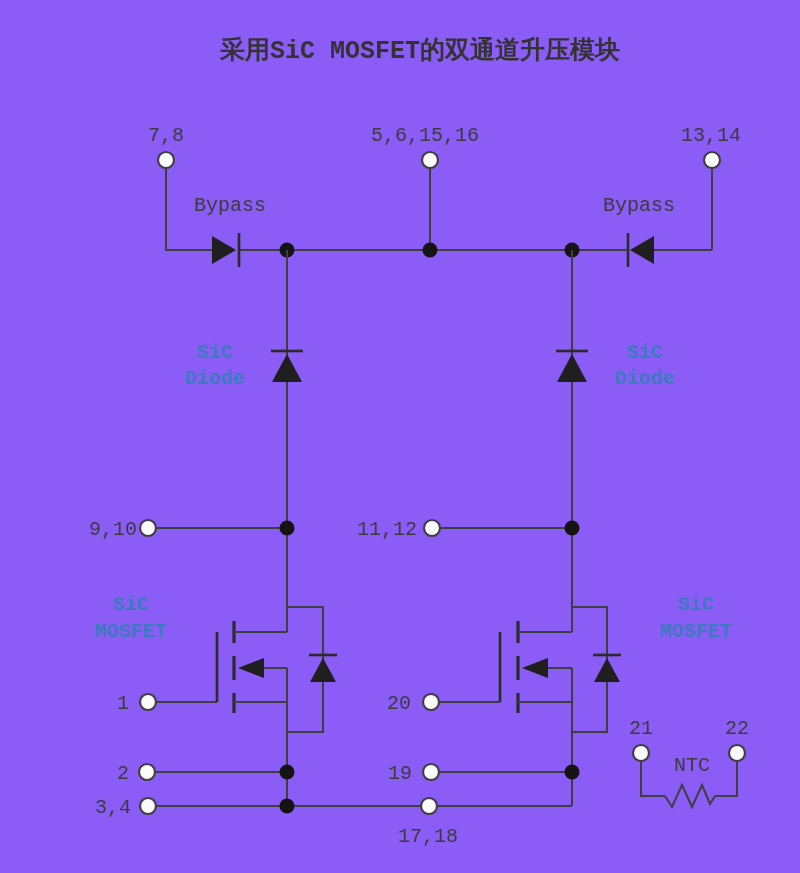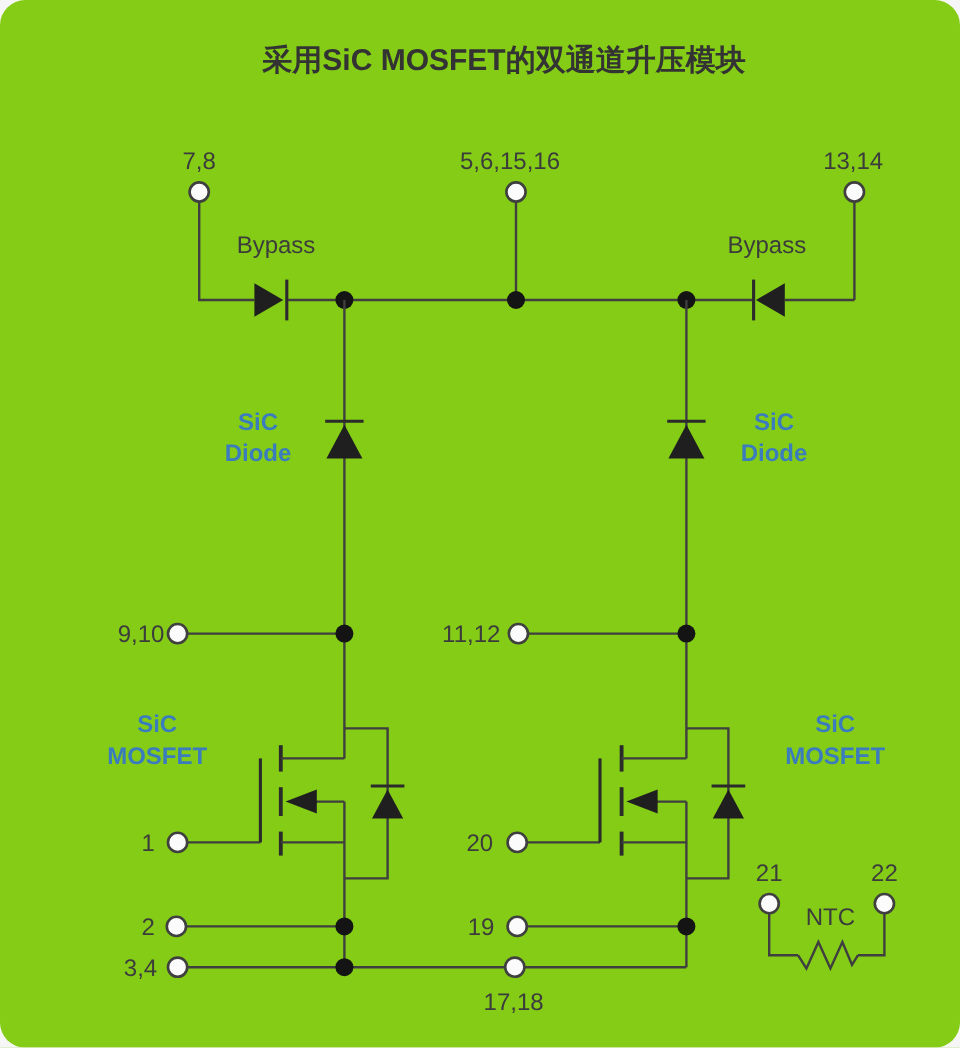--- a/index.html
+++ b/index.html
@@ -1,23 +1,22 @@
 <!DOCTYPE html>
 <html><head>
 <meta charset="utf-8">
 <style>
   html, body { margin: 0; padding: 0; background: #f6f6f6; }
   .stage {
     position: relative;
     width: 800px;
     height: 873px;
-    background: #84cc16;
-    font-family: Liberation Sans, sans-serif;
+    background: #8b5cf6;
+    font-family: Liberation Mono, monospace;
     overflow: hidden;
-    border-radius: 21px;
   }
   svg { display: block; }
   .wire   { stroke: #3f3f3f; stroke-width: 2; fill: none; }
   .bar    { stroke: #2b2b2b; stroke-width: 2.6; fill: none; }
   .chan   { stroke: #2b2b2b; stroke-width: 3.2; fill: none; }
   .solid  { fill: #1f1f1f; stroke: none; }
   .dot    { fill: #141414; stroke: none; }
   .term   { fill: #fbfbfb; stroke: #3f3f3f; stroke-width: 2.2; }
   .lbl    { fill: #3c3c3c; font-size: 20px; }
   .lbl-blue { fill: #3a7cbd; font-size: 20px; font-weight: 600; }

